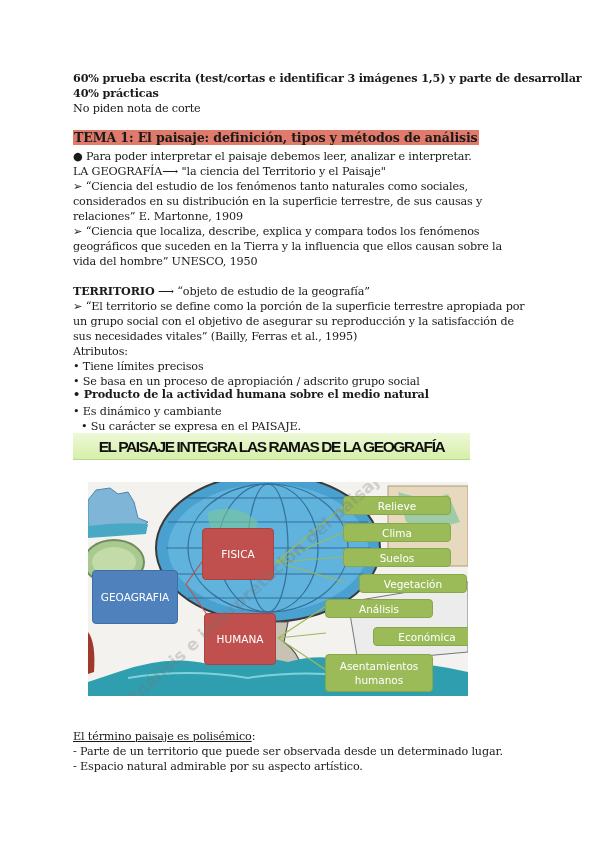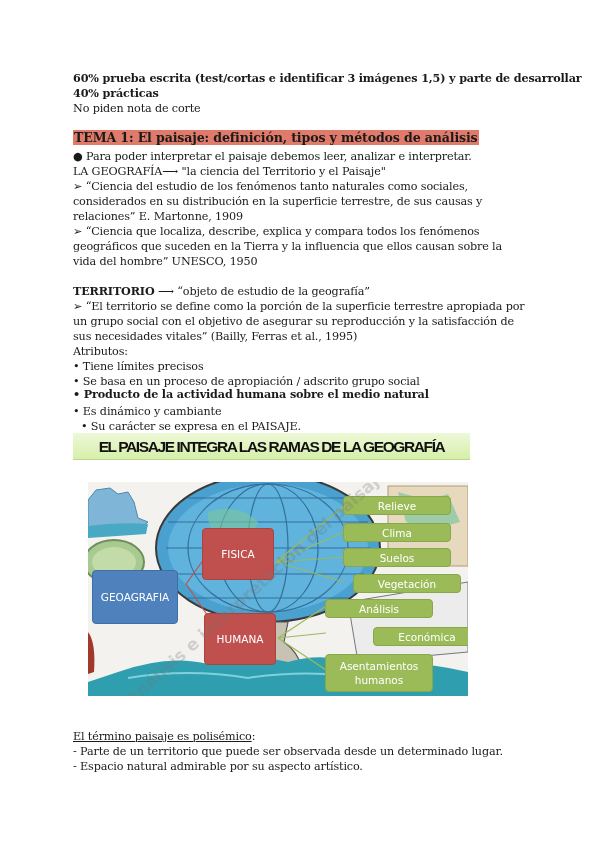--- a/index.html
+++ b/index.html
@@ -121,21 +121,21 @@
     </svg>
 
     <div class="node node-blue" style="left:4px; top:88px; width:86px; height:54px;">GEOAGRAFIA</div>
 
     <div class="node node-red" style="left:114px; top:46px; width:72px; height:52px;">FISICA</div>
     <div class="node node-green" style="left:255px; top:14px; width:108px; height:19px;">Relieve</div>
 
     <div class="node node-red" style="left:116px; top:131px; width:72px; height:52px;">HUMANA</div>
     <div class="node node-green" style="left:255px; top:41px; width:108px; height:19px;">Clima</div>
     <div class="node node-green" style="left:255px; top:66px; width:108px; height:19px;">Suelos</div>
-    <div class="node node-green" style="left:265px; top:92px; width:108px; height:19px;">Vegetación</div>
+    <div class="node node-green" style="left:271px; top:92px; width:108px; height:19px;">Vegetación</div>
 
     <div class="node node-green" style="left:237px; top:117px; width:108px; height:19px;">Análisis</div>
     <div class="node node-green" style="left:237px; top:145px; width:108px; height:19px;margin-left:48px;">Económica</div>
     <div class="node node-green" style="left:237px; top:172px; width:108px; height:38px;">Asentamientos humanos</div>
 
     <div class="watermark" style="left:40px; top:210px; transform: rotate(-42deg);">Análisis e interpretación del paisaje JACO</div>
   </div>
 
   <div class="txt" style="top:729px;">
     <span class="u">El término paisaje es polisémico</span><span>:</span>

